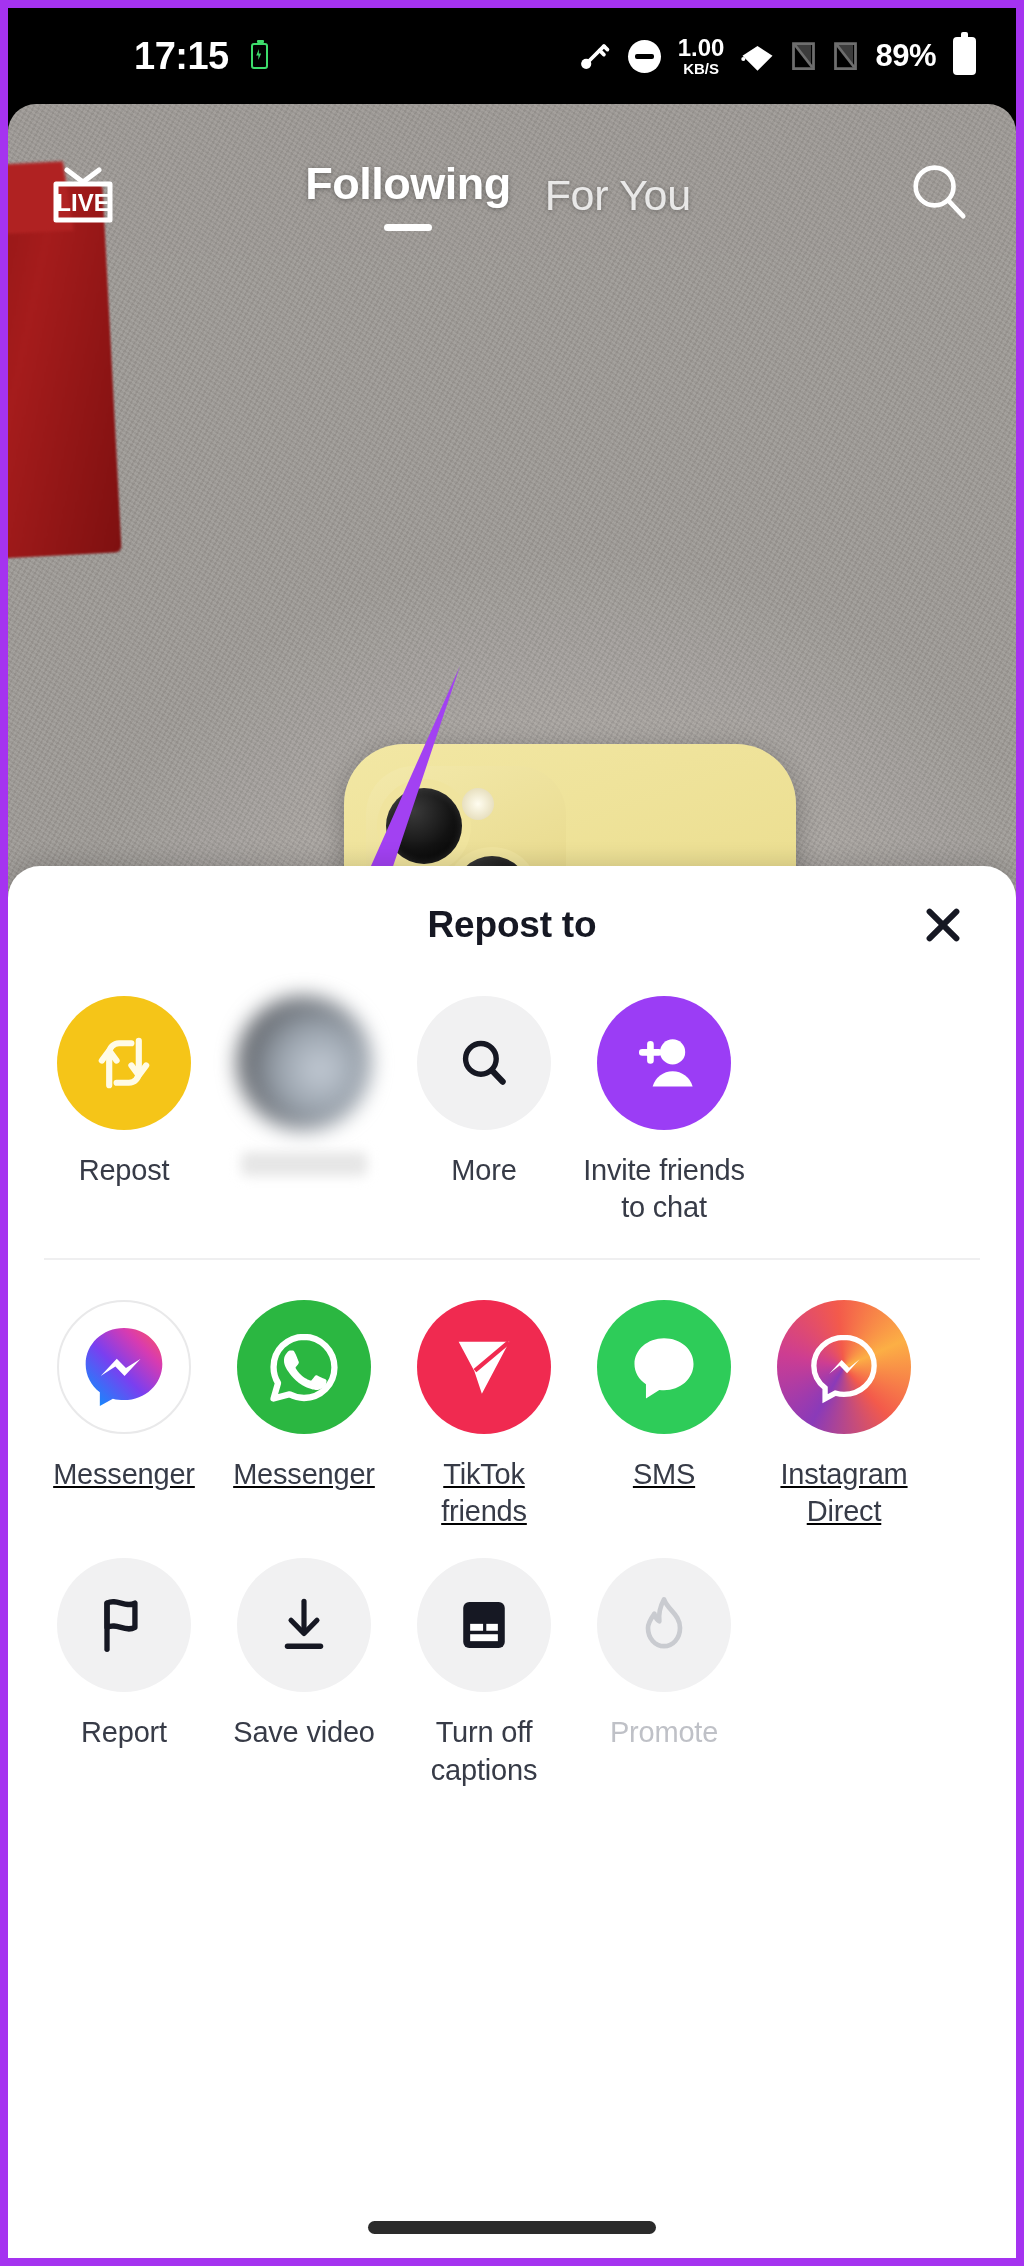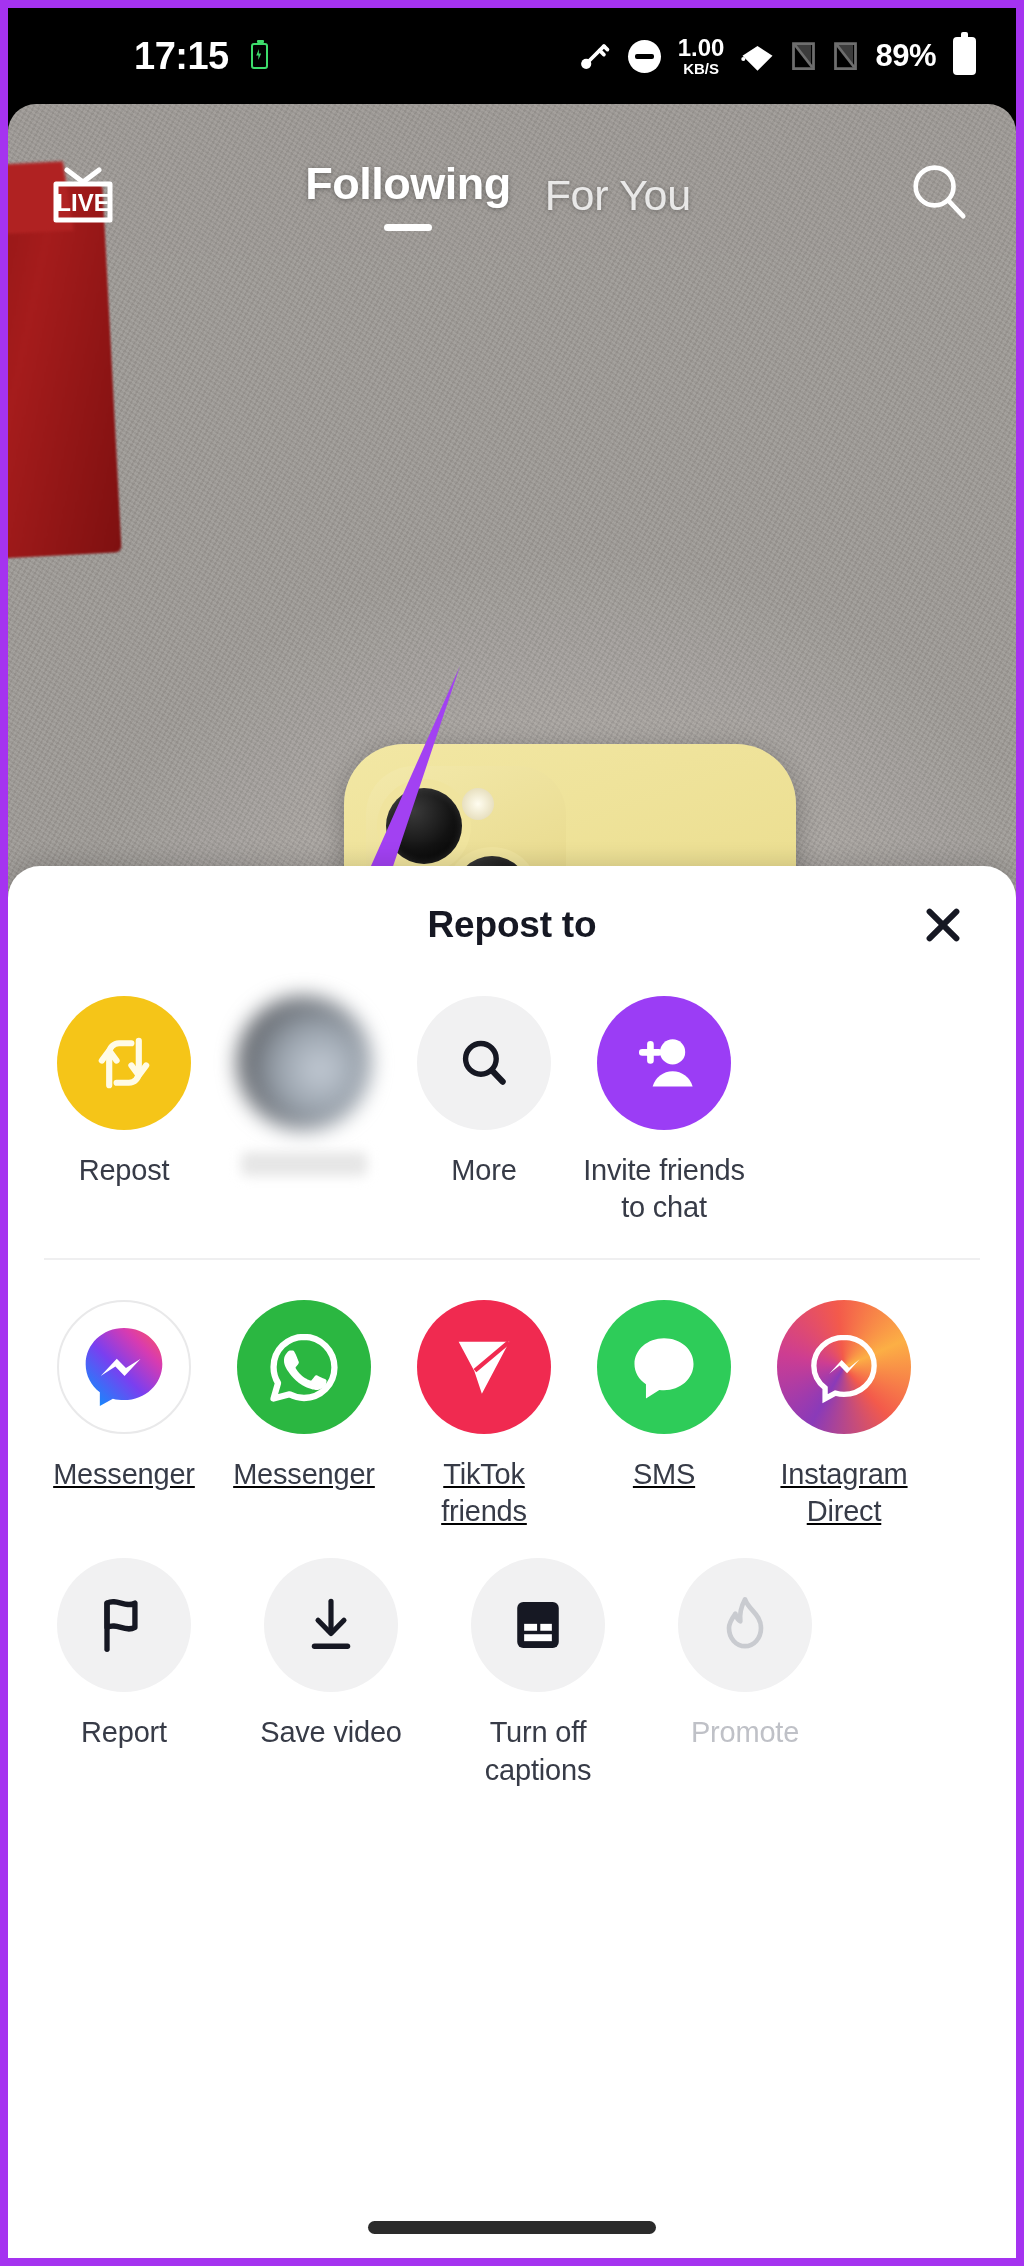--- a/index.html
+++ b/index.html
@@ -256,21 +256,21 @@
     background: #e6e6e6; color: transparent; border-radius: 6px;
     width: 126px; height: 24px; filter: blur(6px);
   }
 
   .divider {
     height: 2px; background: #efeff0;
     margin: 22px 36px 0 36px;
   }
 
   #row-apps { padding-top: 40px; text-decoration: underline; }
-  #row-actions { padding-top: 28px; gap: 27px; }
+  #row-actions { padding-top: 28px; }
 
   #home-indicator {
     position: absolute; left: 50%; bottom: 24px;
     transform: translateX(-50%);
     width: 288px; height: 13px; border-radius: 8px;
     background: #2b2b2b;
   }
 </style>
 </head>
 <body>

